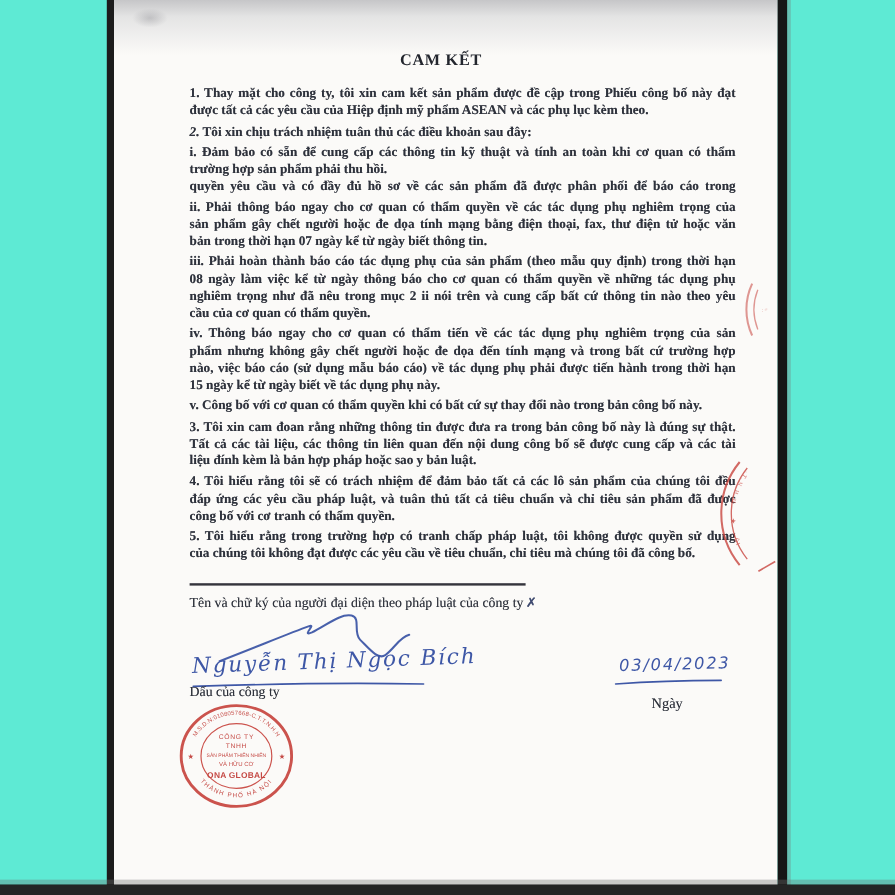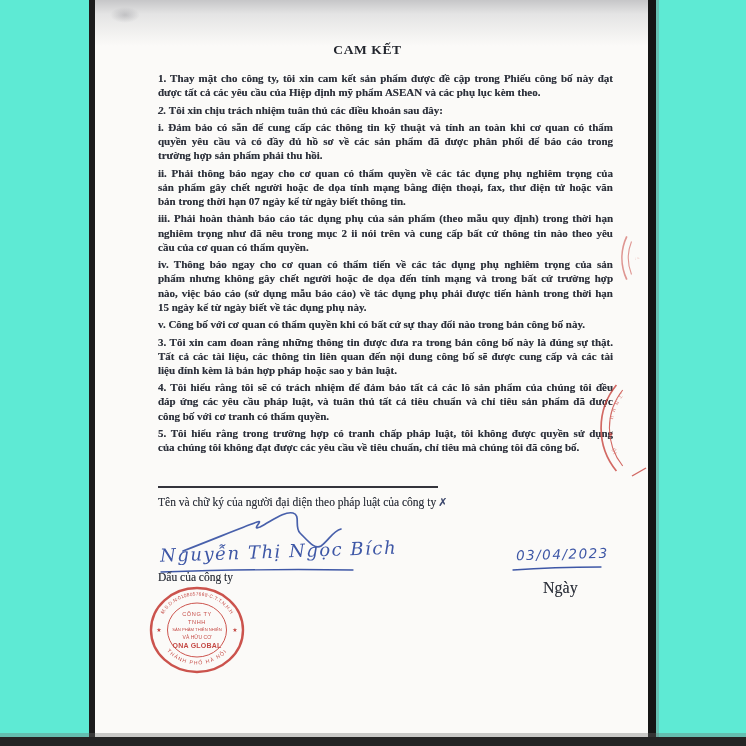--- a/index.html
+++ b/index.html
@@ -30,21 +30,21 @@
     text-shadow:0 0 .35px rgba(46,50,60,.5);}
   .x-mark{font-family:"DejaVu Sans",sans-serif;font-style:italic;color:#3e4a72;font-size:11px;padding-left:2px;}
   .sig-name{position:absolute;left:160px;top:541px;width:220px;color:#3e57a6;
     font-family:"DejaVu Serif",serif;font-style:italic;font-size:18px;letter-spacing:1.5px;
     transform:rotate(-2deg);white-space:nowrap;}
   .stamp-label{position:absolute;left:158px;top:571px;font-size:11.5px;color:#2e323c;
     text-shadow:0 0 .35px rgba(46,50,60,.5);}
   .date-value{position:absolute;left:516px;top:546px;color:#3e57a6;
     font-family:"DejaVu Sans",sans-serif;font-style:italic;font-size:13.5px;letter-spacing:1.5px;
     transform:rotate(-1.5deg);white-space:nowrap;}
-  .date-label{position:absolute;left:543px;top:579px;font-size:16px;color:#2e323c;
+  .date-label{position:absolute;left:543px;top:579px;font-size:12px;color:#2e323c;
     text-shadow:0 0 .35px rgba(46,50,60,.5);}
   .ink-svg{position:absolute;left:0;top:0;width:746px;height:746px;pointer-events:none;}
   .stamp-svg{position:absolute;left:148px;top:586px;width:98px;height:88px;opacity:.92;}
   .edge1-svg{position:absolute;left:595px;top:215px;width:54px;height:90px;opacity:.55;}
   .edge2-svg{position:absolute;left:588px;top:352px;width:61px;height:130px;opacity:.8;}
   .stamp-sans{font-family:"Liberation Sans",sans-serif;}
 </style>
 </head>
 <body>
 
@@ -61,30 +61,31 @@
   <div class="textblock">
     <div class="para">
       <div class="pline">1. Thay mặt cho công ty, tôi xin cam kết sản phẩm được đề cập trong Phiếu công bố này đạt</div>
       <div class="pline last">được tất cả các yêu cầu của Hiệp định mỹ phẩm ASEAN và các phụ lục kèm theo.</div>
     </div>
     <div class="para">
       <div class="pline last"><span class="it">2.</span><span> Tôi xin chịu trách nhiệm tuân thủ các điều khoản sau đây:</span></div>
     </div>
     <div class="para">
       <div class="pline">i. Đảm bảo có sẵn để cung cấp các thông tin kỹ thuật và tính an toàn khi cơ quan có thẩm</div>
+      <div class="pline last">trường hợp sản phẩm phải thu hồi.</div>
       <div class="pline">quyền yêu cầu và có đầy đủ hồ sơ về các sản phẩm đã được phân phối để báo cáo trong</div>
-      <div class="pline last">trường hợp sản phẩm phải thu hồi.</div>
     </div>
     <div class="para">
       <div class="pline">ii. Phải thông báo ngay cho cơ quan có thẩm quyền về các tác dụng phụ nghiêm trọng của</div>
       <div class="pline">sản phẩm gây chết người hoặc đe dọa tính mạng bằng điện thoại, fax, thư điện tử hoặc văn</div>
       <div class="pline last">bản trong thời hạn 07 ngày kể từ ngày biết thông tin.</div>
     </div>
     <div class="para">
       <div class="pline">iii. Phải hoàn thành báo cáo tác dụng phụ của sản phẩm (theo mẫu quy định) trong thời hạn</div>
+      <div class="pline">08 ngày làm việc kể từ ngày thông báo cho cơ quan có thẩm quyền về những tác dụng phụ</div>
       <div class="pline">nghiêm trọng như đã nêu trong mục 2 ii nói trên và cung cấp bất cứ thông tin nào theo yêu</div>
       <div class="pline last">cầu của cơ quan có thẩm quyền.</div>
     </div>
     <div class="para">
       <div class="pline">iv. Thông báo ngay cho cơ quan có thẩm tiến về các tác dụng phụ nghiêm trọng của sản</div>
       <div class="pline">phẩm nhưng không gây chết người hoặc đe dọa đến tính mạng và trong bất cứ trường hợp</div>
       <div class="pline">nào, việc báo cáo (sử dụng mẫu báo cáo) về tác dụng phụ phải được tiến hành trong thời hạn</div>
       <div class="pline last">15 ngày kể từ ngày biết về tác dụng phụ này.</div>
     </div>
     <div class="para">

